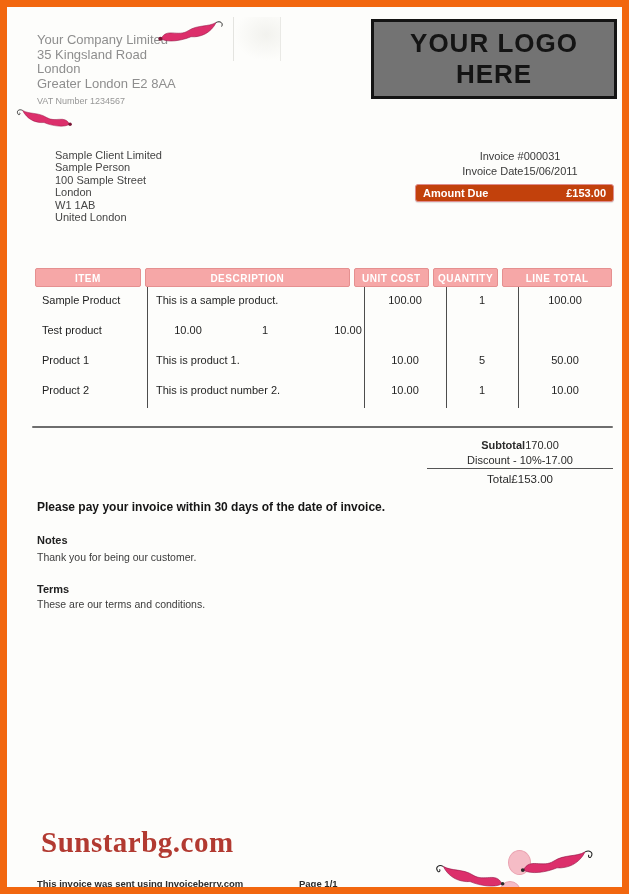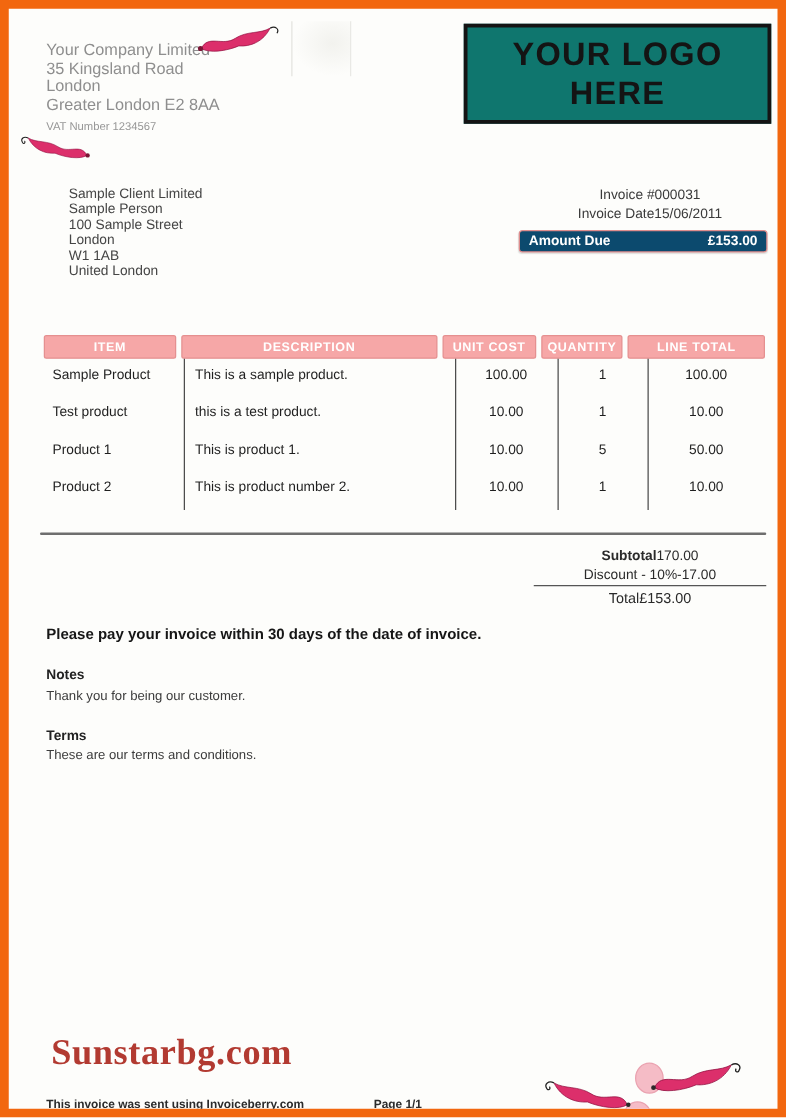--- a/index.html
+++ b/index.html
@@ -15,41 +15,41 @@
   }
   .abs{position:absolute;}
 
   
   .company{left:30px;top:26px;color:#8e8e8e;font-size:13px;line-height:14.6px;}
   .company .vat{font-size:9px;margin-top:3px;color:#979797;}
 
   
   .logo-box{
     left:364px;top:12px;width:240px;height:74px;
-    border:3px solid #141414;background:#0f766e;
+    border:3px solid #141414;background:#737373;
     display:flex;flex-direction:column;align-items:center;justify-content:center;
     font-weight:bold;font-size:26px;letter-spacing:1px;color:#141414;line-height:31px;
   }
 
   
   .deco{pointer-events:none;}
   .ghost{left:226px;top:10px;width:46px;height:44px;
     border-left:1px solid #e4e4e0;border-right:1px solid #e9e9e5;
     background:radial-gradient(ellipse at 70% 40%, #f2f2ee 0%, rgba(253,253,251,0) 70%);}
   .dot-pink{border-radius:50%;background:#f5bcc6;border:1px solid #eaa2b0;}
 
   
   .client{left:48px;top:142px;font-size:11px;line-height:12.4px;color:#454545;}
 
   
   .meta{left:424px;top:143px;width:178px;font-size:11px;color:#3a3a3a;}
   .meta-row{display:flex;justify-content:center;height:15px;}
   .amount-bar{
     left:408px;top:177px;width:199px;height:18px;
-    background:#0c4a6e;border:1px solid #df8d8d;border-radius:3px;
+    background:#c2410c;border:1px solid #df8d8d;border-radius:3px;
     box-sizing:border-box;display:flex;justify-content:space-between;align-items:center;
     padding:0 7px;color:#fff;font-weight:bold;font-size:11px;
     box-shadow:0 1px 1px rgba(0,0,0,0.12);
   }
 
   
   .tbl{left:28px;top:261px;width:577px;}
   .thead{display:flex;}
   .th{
     background:#f6a7a7;border:1px solid #e59090;border-radius:2px;
@@ -167,21 +167,20 @@
 
       <div class="trow">
         <div class="td td-item">Sample Product</div>
         <div class="td td-desc">This is a sample product.</div>
         <div class="td td-unit">100.00</div>
         <div class="td td-qty">1</div>
         <div class="td td-total">100.00</div>
       </div>
       <div class="trow">
         <div class="td td-item">Test product</div>
-        <div class="td td-desc">this is a test product.</div>
         <div class="td td-unit">10.00</div>
         <div class="td td-qty">1</div>
         <div class="td td-total">10.00</div>
       </div>
       <div class="trow">
         <div class="td td-item">Product 1</div>
         <div class="td td-desc">This is product 1.</div>
         <div class="td td-unit">10.00</div>
         <div class="td td-qty">5</div>
         <div class="td td-total">50.00</div>

